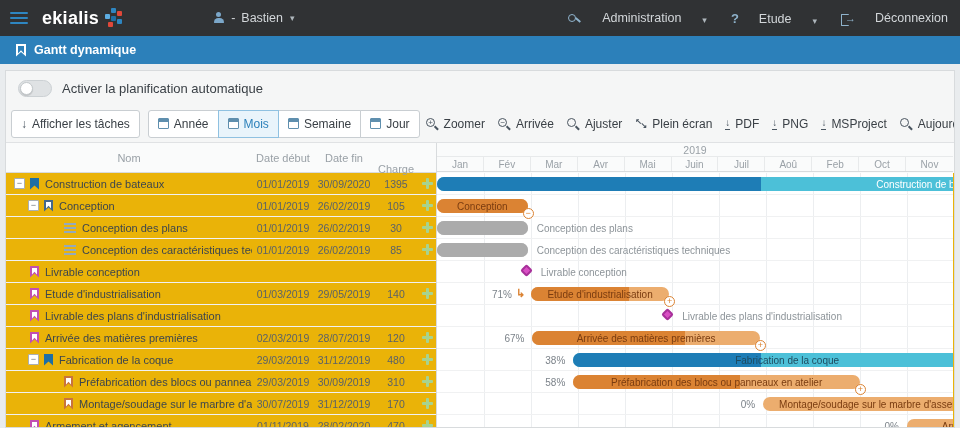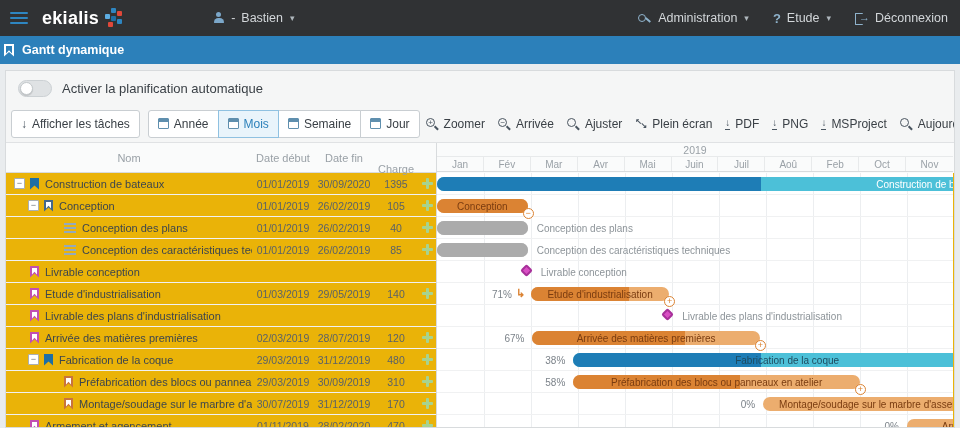--- a/index.html
+++ b/index.html
@@ -15,32 +15,32 @@
   #brand-pixels{position:relative;width:20px;height:20px;margin-left:5px}
   #brand-pixels i{position:absolute;width:5px;height:5px;border-radius:1px}
   .p1{left:7px;top:0;background:#2e86c1}.p2{left:13px;top:3px;background:#e0483a}
   .p3{left:1px;top:6px;background:#5dade2}.p4{left:7px;top:8px;background:#1d6fa5}
   .p5{left:13px;top:11px;background:#2e86c1}.p6{left:4px;top:14px;background:#e0483a}
   #userbox{display:flex;align-items:center;gap:6px;margin-left:88px;font-size:12.5px;cursor:pointer;color:#d3d7da}
   .ic-person{position:relative;width:13px;height:12px;flex:none}
   .ic-person::before{content:"";position:absolute;left:4px;top:0;width:5px;height:5px;border-radius:50%;background:#7ba7c9}
   .ic-person::after{content:"";position:absolute;left:1.5px;top:6px;width:10px;height:5px;border-radius:5px 5px 1px 1px;background:#7ba7c9}
   #topmenu{margin-left:auto;display:flex;align-items:center;gap:24px;padding-right:12px;font-size:12.5px}
-  .menu-item{display:flex;align-items:center;gap:6px;cursor:pointer;color:#d3d7da;white-space:nowrap}
+  .menu-item{display:flex;align-items:flex-end;gap:20px;cursor:pointer;color:#d3d7da;white-space:nowrap}
   .caret{font-size:9px;color:#aeb6bc;margin-left:1px}
   .ic-key{position:relative;width:14px;height:13px;flex:none}
   .ic-key::before{content:"";position:absolute;left:0;top:2px;width:6px;height:6px;border:1.6px solid #8fb3cc;border-radius:50%}
   .ic-key::after{content:"";position:absolute;left:7px;top:7px;width:6px;height:2px;background:#8fb3cc;transform:rotate(40deg)}
   .ic-question{color:#8fb3cc;font-size:13px;font-weight:bold}
   .ic-logout{position:relative;width:14px;height:12px;flex:none}
   .ic-logout::before{content:"";position:absolute;left:0;top:1px;width:7px;height:10px;border:1.5px solid #8fb3cc;border-right:none;border-radius:1px}
   .ic-logout::after{content:"→";position:absolute;left:4px;top:-1px;font-size:11px;color:#8fb3cc}
 
   
-  #pageheader{height:28px;background:#2c80ba;display:flex;align-items:center;gap:8px;padding-left:4px;color:#fff}
+  #pageheader{height:28px;background:#2c80ba;display:flex;align-items:center;gap:8px;padding-left:16px;color:#fff}
   #pageheader .title{font-size:12.5px;font-weight:bold}
   .bm{display:inline-block;position:relative;width:9px;height:12px;flex:none;
       clip-path:polygon(0 0,100% 0,100% 100%,50% 66%,0 100%)}
   .bm .in{position:absolute;left:2px;top:2px;right:2px;bottom:3px;
       clip-path:polygon(0 0,100% 0,100% 100%,50% 60%,0 100%)}
   #pageheader .bm{width:10px;height:13px}
 
   
   #panel{position:absolute;left:5px;right:5px;top:70px;height:358px;background:#eab308;border:1px solid #d8dbdd;overflow:hidden}
 
@@ -306,21 +306,21 @@
             <span class="sp" style="width: 58px;"></span>
             <span class="ic-list">
               <i></i>
               <i></i>
               <i></i>
             </span>
             <span class="tname">Conception des plans</span>
           </div>
           <div class="c-d1">01/01/2019</div>
           <div class="c-d2">26/02/2019</div>
-          <div class="c-charge">40</div>
+          <div class="c-charge">30</div>
           <div class="c-add">
             <span class="plus"></span>
           </div>
         </div>
         <div class="trow">
           <div class="c-name">
             <span class="sp" style="width: 58px;"></span>
             <span class="ic-list">
               <i></i>
               <i></i>

